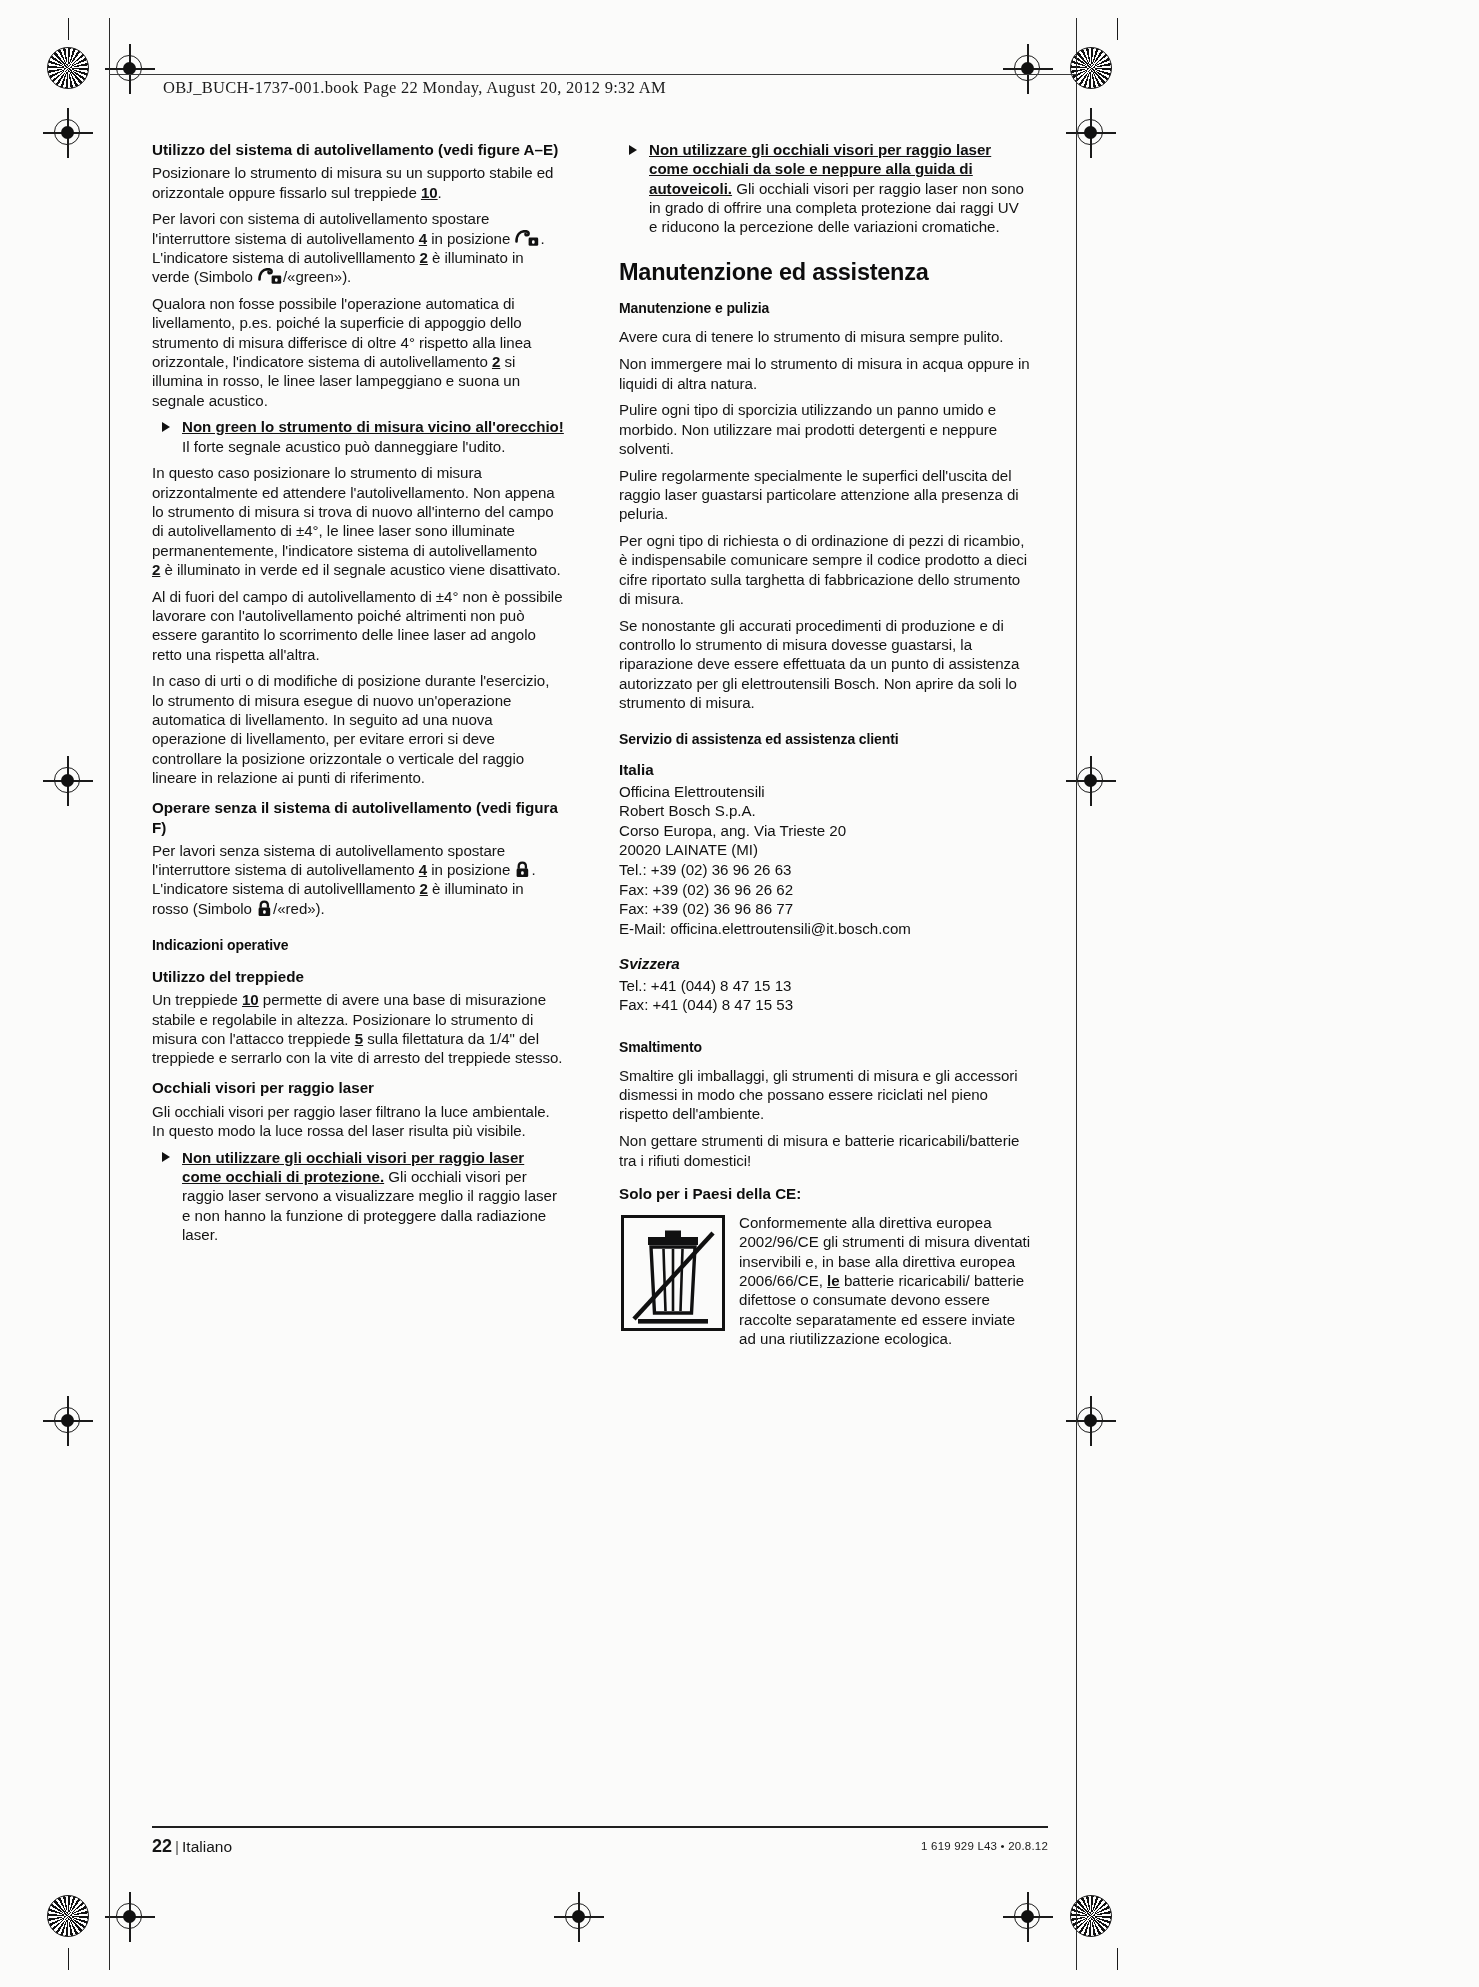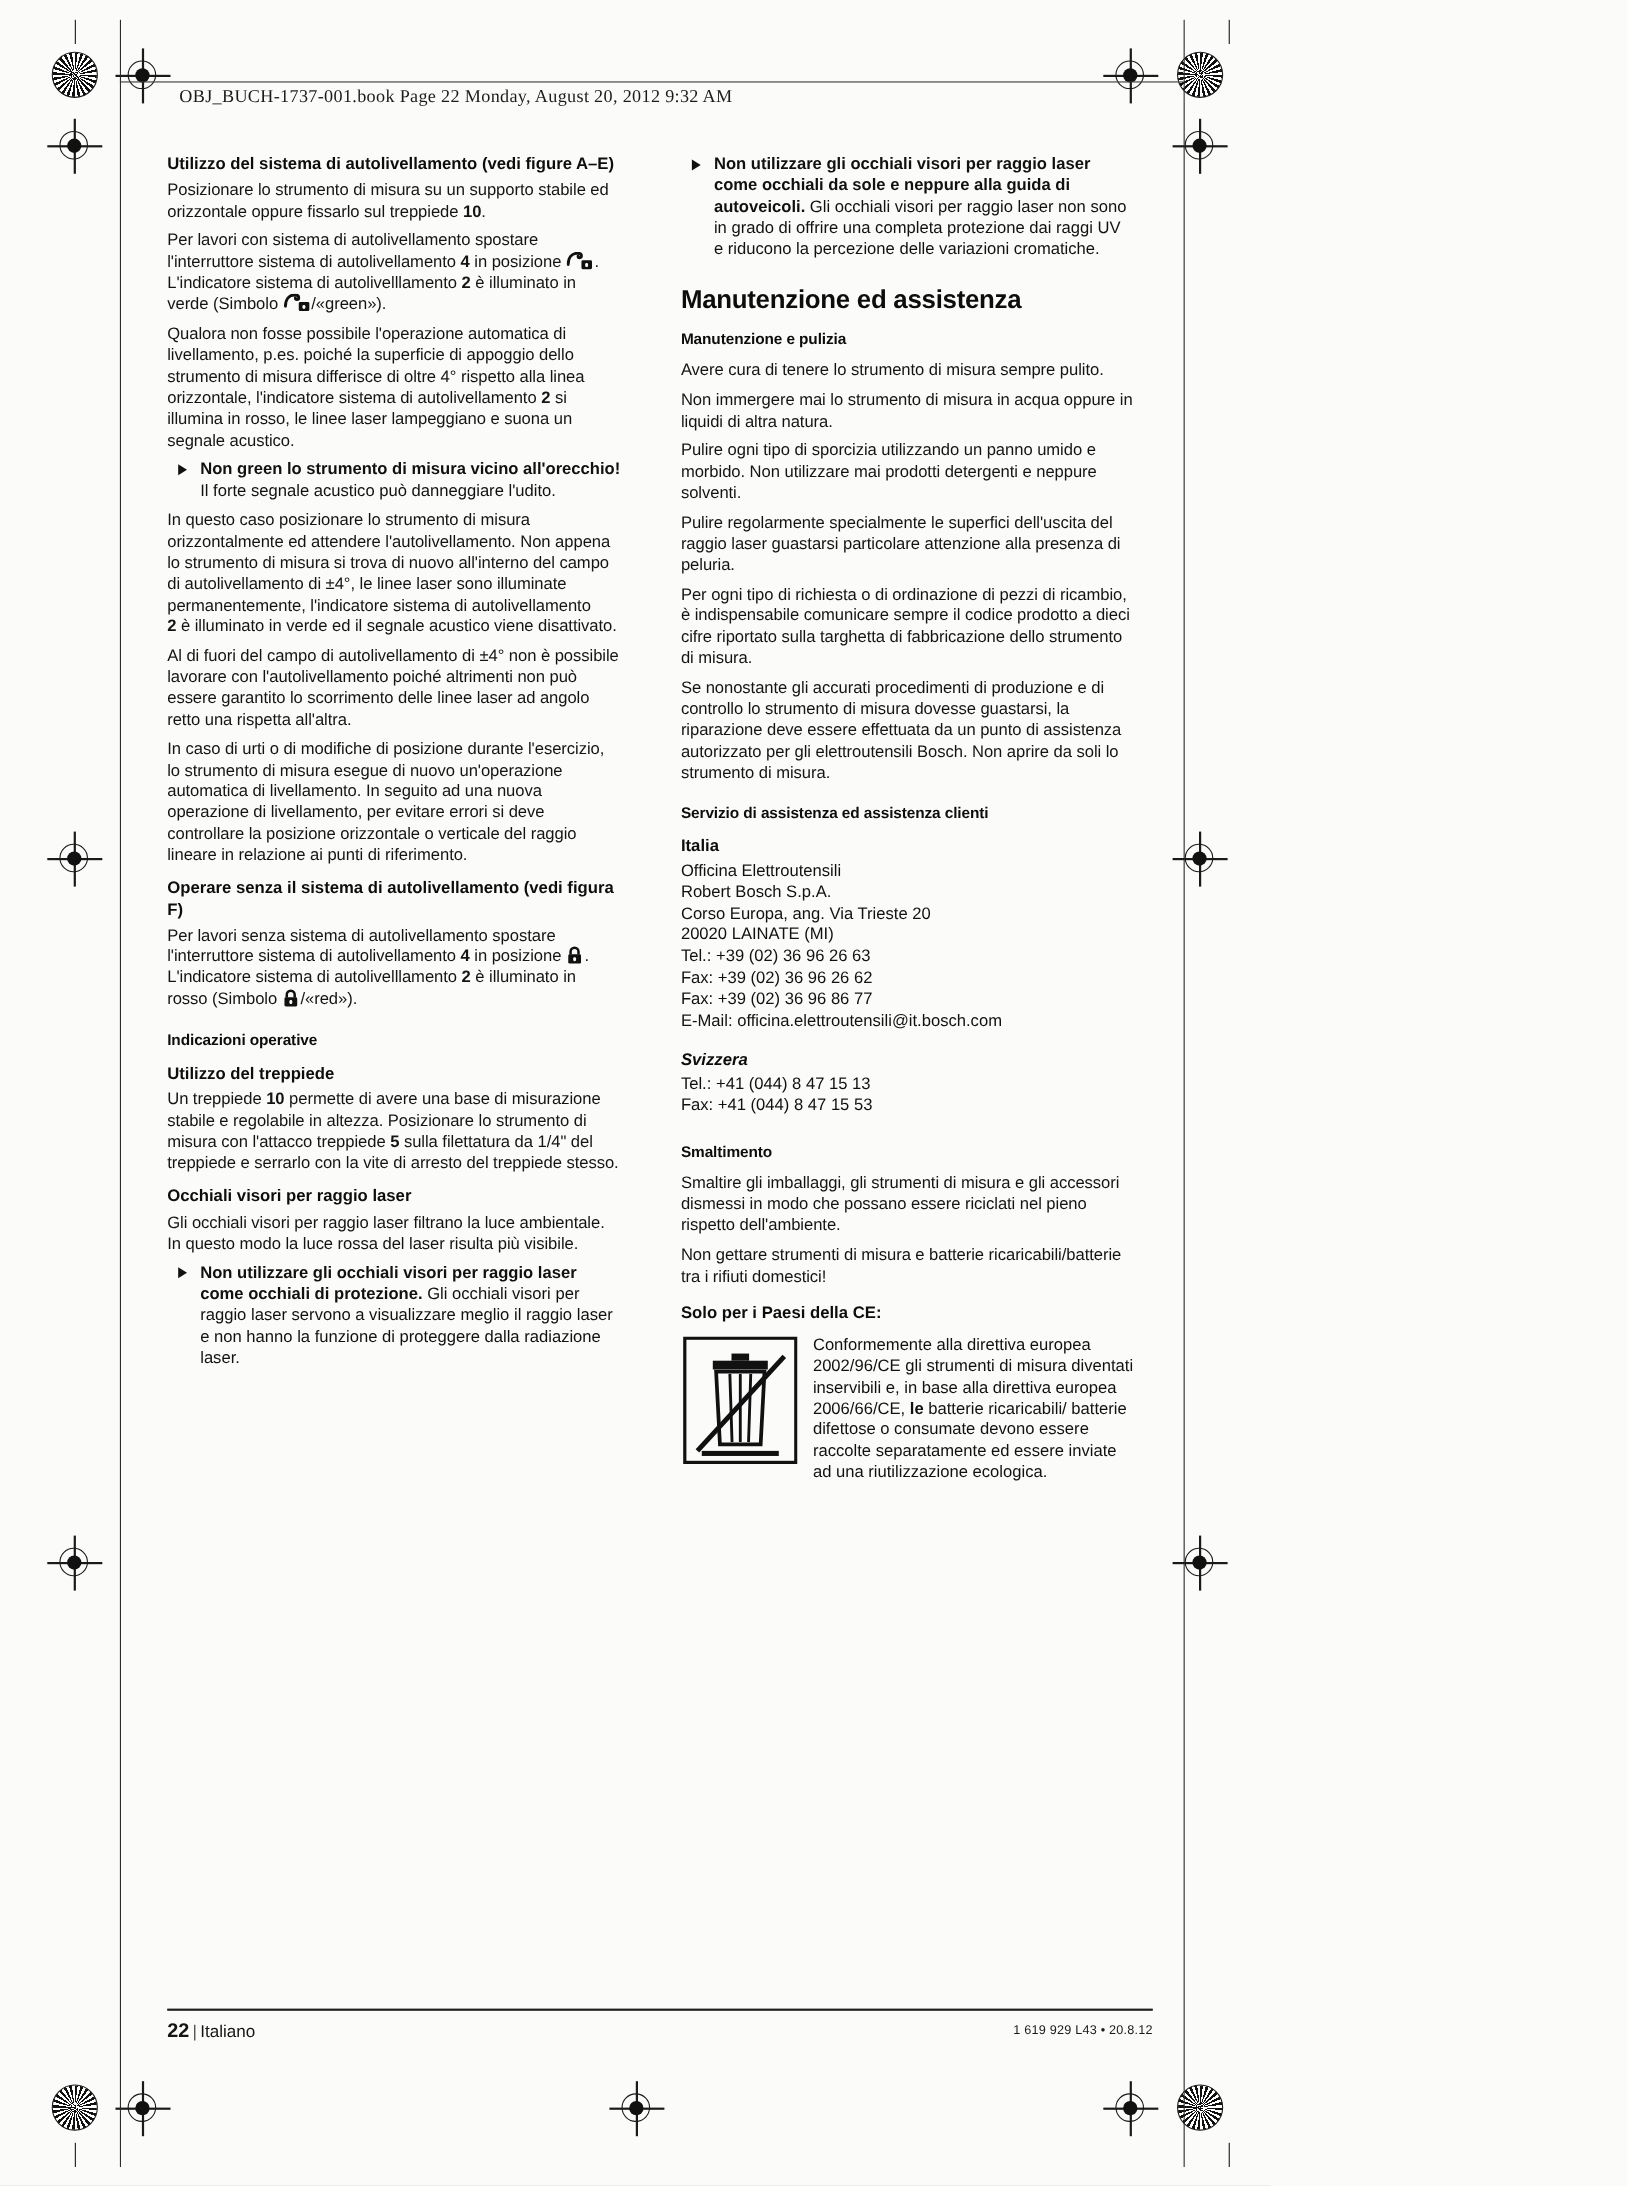--- a/index.html
+++ b/index.html
@@ -168,21 +168,21 @@
   }
   .h-micro {
     font-size: 15.2px;
     font-weight: bold;
     line-height: 19.3px;
     color: #0d0d0d;
     margin-top: 10px;
     margin-bottom: 2px;
   }
 
-  b, .b { font-weight: bold; }
+  b, .b { font-weight: bold; text-decoration: underline; }
 
   
   .warn {
     position: relative;
     padding-left: 30px;
     font-size: 15.1px;
     line-height: 19.3px;
     margin-bottom: 7.5px;
     margin-top: 6px;
   }

